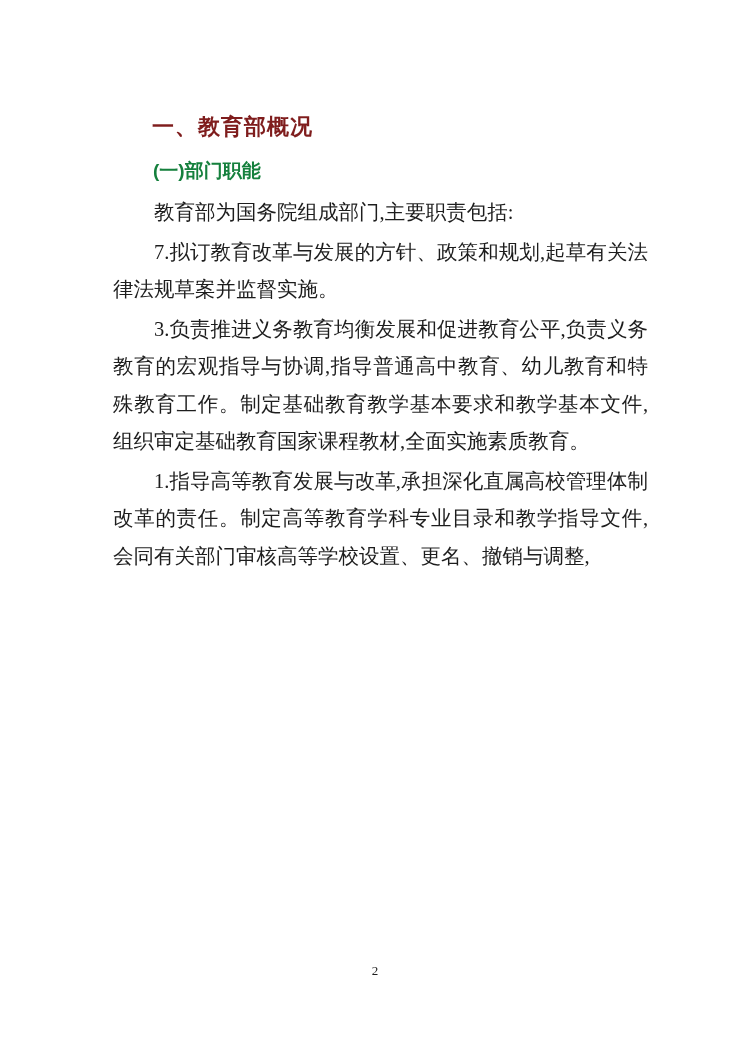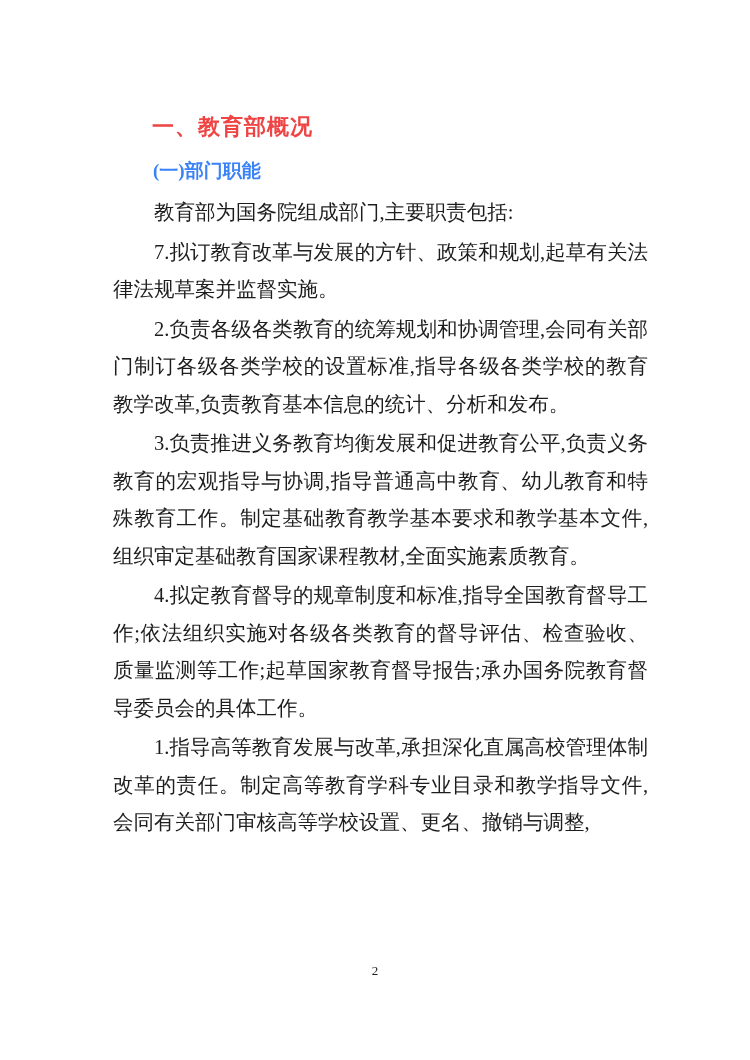--- a/index.html
+++ b/index.html
@@ -22,30 +22,30 @@
     width: 539px;
   }
   .h1 {
     font-family: "Liberation Sans", "DejaVu Sans", sans-serif;
     font-weight: bold;
     font-size: 22px;
     line-height: 30px;
     letter-spacing: 1px;
     margin: 0 0 15px 0;
     text-indent: 41px;
-    color: #ef4444;
+    color: #7f1d1d;
   }
   .h2 {
-    font-family: Liberation Serif, serif;
+    font-family: Liberation Sans, sans-serif;
     font-weight: bold;
     font-size: 19px;
     line-height: 28px;
     margin: 0 0 9px 0;
     text-indent: 42px;
-    color: #3b82f6;
+    color: #15803d;
   }
   .para {
     font-family: "Liberation Serif", "DejaVu Serif", serif;
     font-size: 20.5px;
     line-height: 37.5px;
     margin: 2px;
     text-indent: 2em;
     text-align: justify;
     color: #1d1d1d;
   }
@@ -62,19 +62,17 @@
 </style>
 </head>
 <body>
 
 <div class="page">
   <div class="content">
     <h1 class="h1">一、教育部概况</h1>
     <h2 class="h2">(一)部门职能</h2>
     <p class="para">教育部为国务院组成部门,主要职责包括:</p>
     <p class="para">7.拟订教育改革与发展的方针、政策和规划,起草有关法律法规草案并监督实施。</p>
-    <p class="para">2.负责各级各类教育的统筹规划和协调管理,会同有关部门制订各级各类学校的设置标准,指导各级各类学校的教育教学改革,负责教育基本信息的统计、分析和发布。</p>
     <p class="para">3.负责推进义务教育均衡发展和促进教育公平,负责义务教育的宏观指导与协调,指导普通高中教育、幼儿教育和特殊教育工作。制定基础教育教学基本要求和教学基本文件,组织审定基础教育国家课程教材,全面实施素质教育。</p>
-    <p class="para">4.拟定教育督导的规章制度和标准,指导全国教育督导工作;依法组织实施对各级各类教育的督导评估、检查验收、质量监测等工作;起草国家教育督导报告;承办国务院教育督导委员会的具体工作。</p>
     <p class="para">1.指导高等教育发展与改革,承担深化直属高校管理体制改革的责任。制定高等教育学科专业目录和教学指导文件,会同有关部门审核高等学校设置、更名、撤销与调整,</p>
   </div>
   <div class="page-number">2</div>
 </div>
 
 </body></html>

